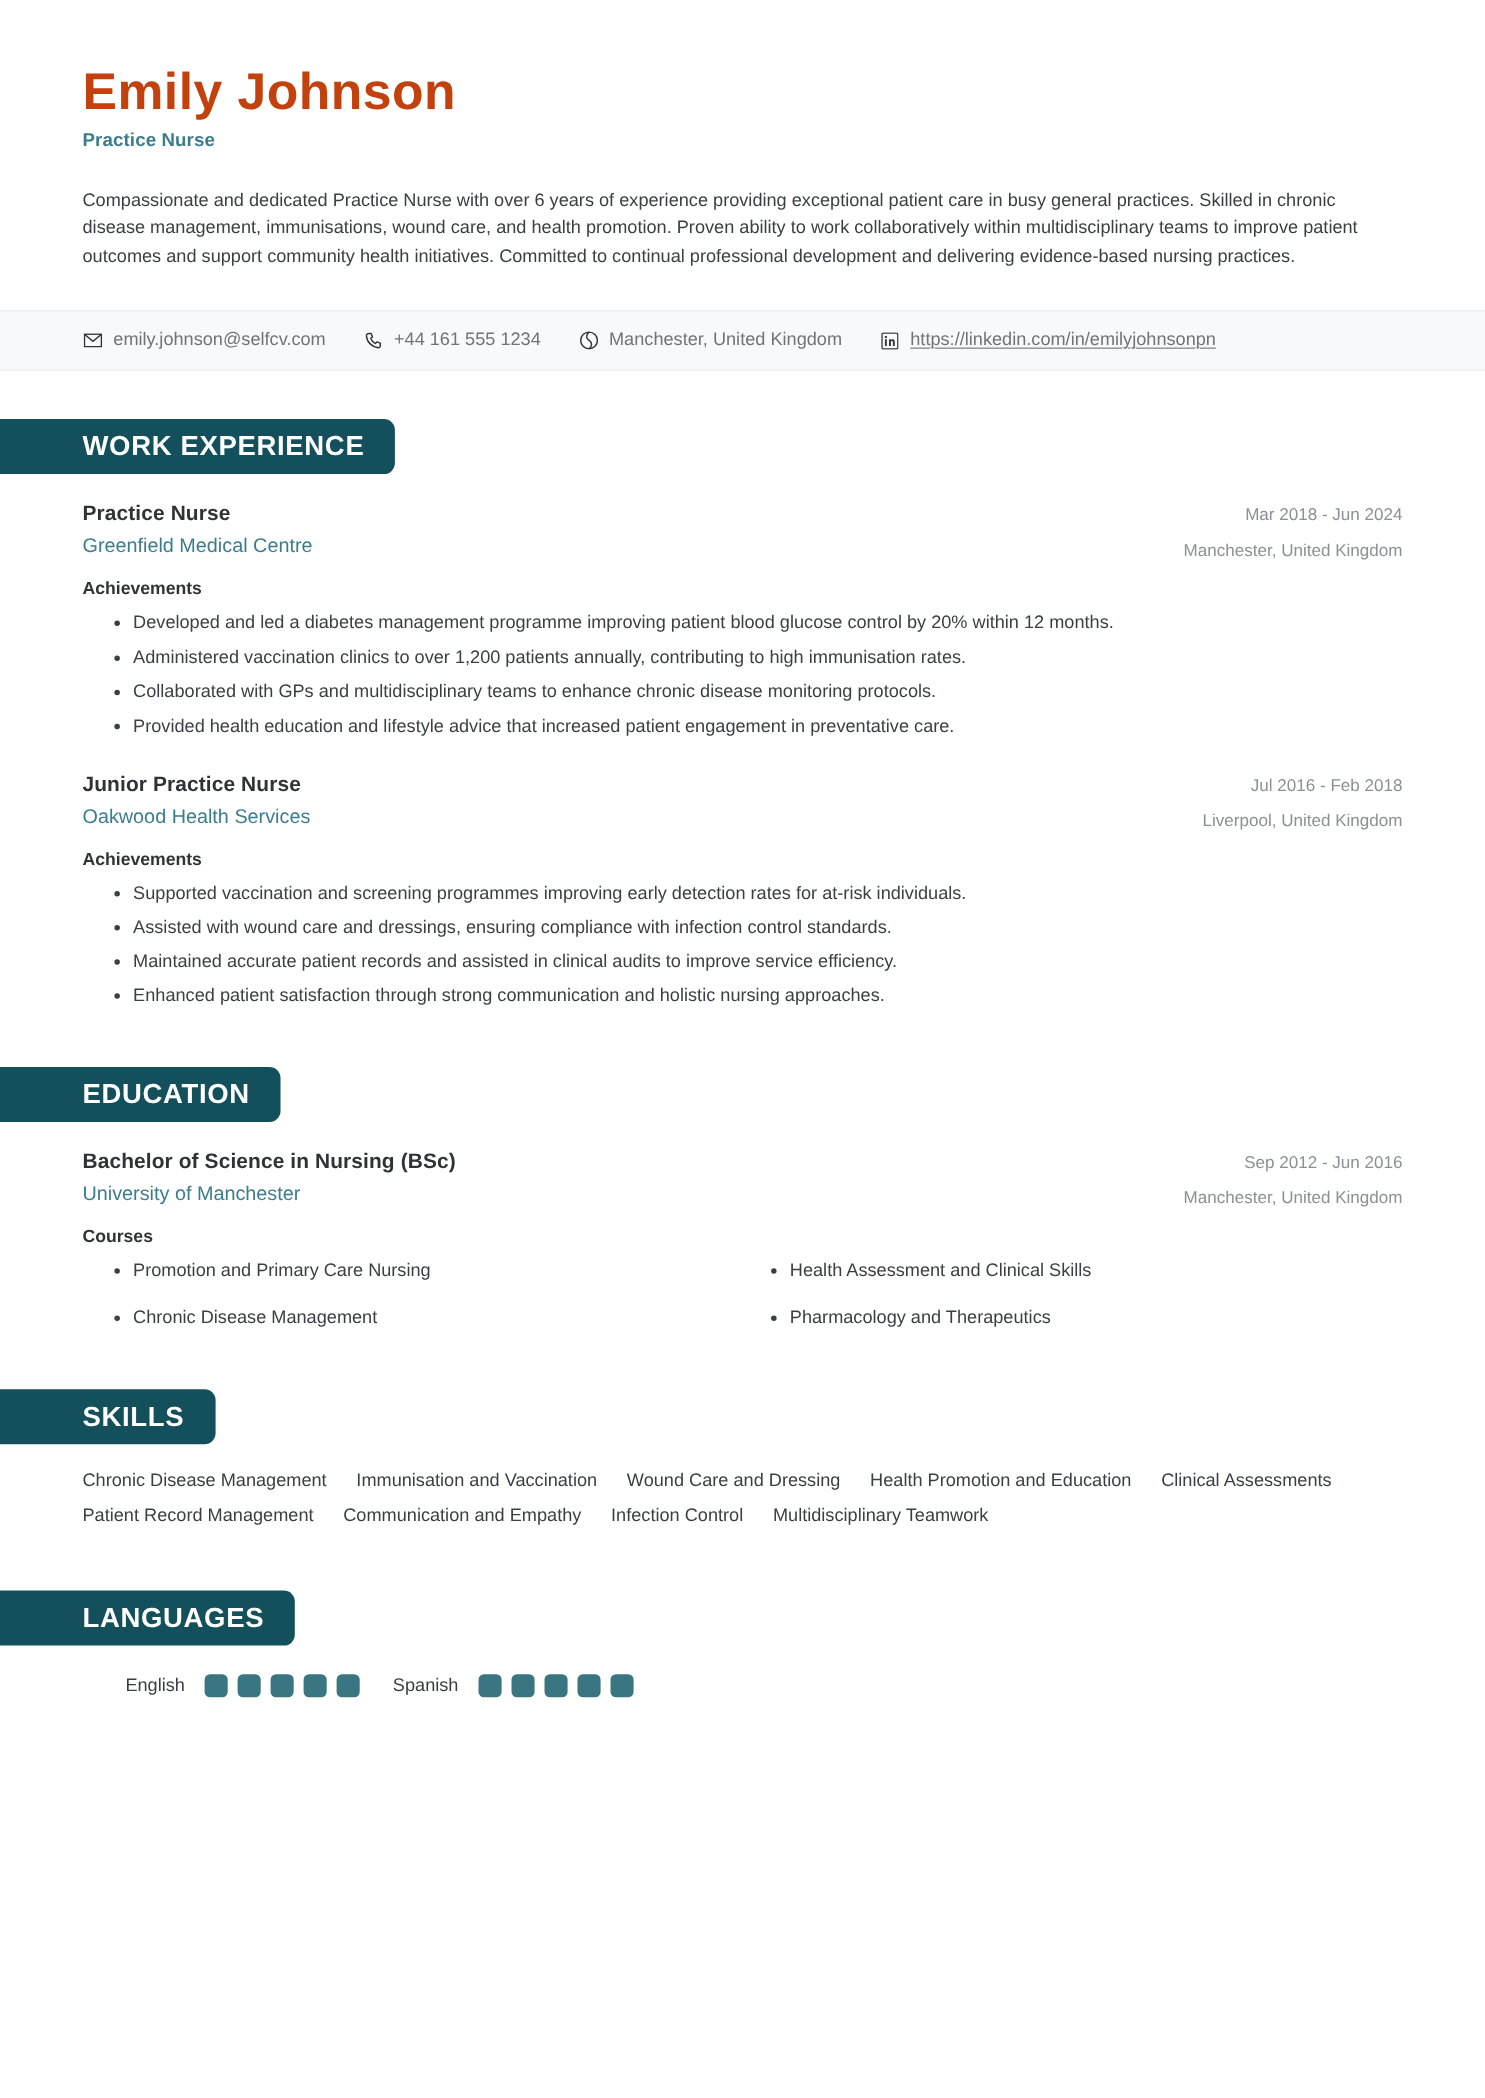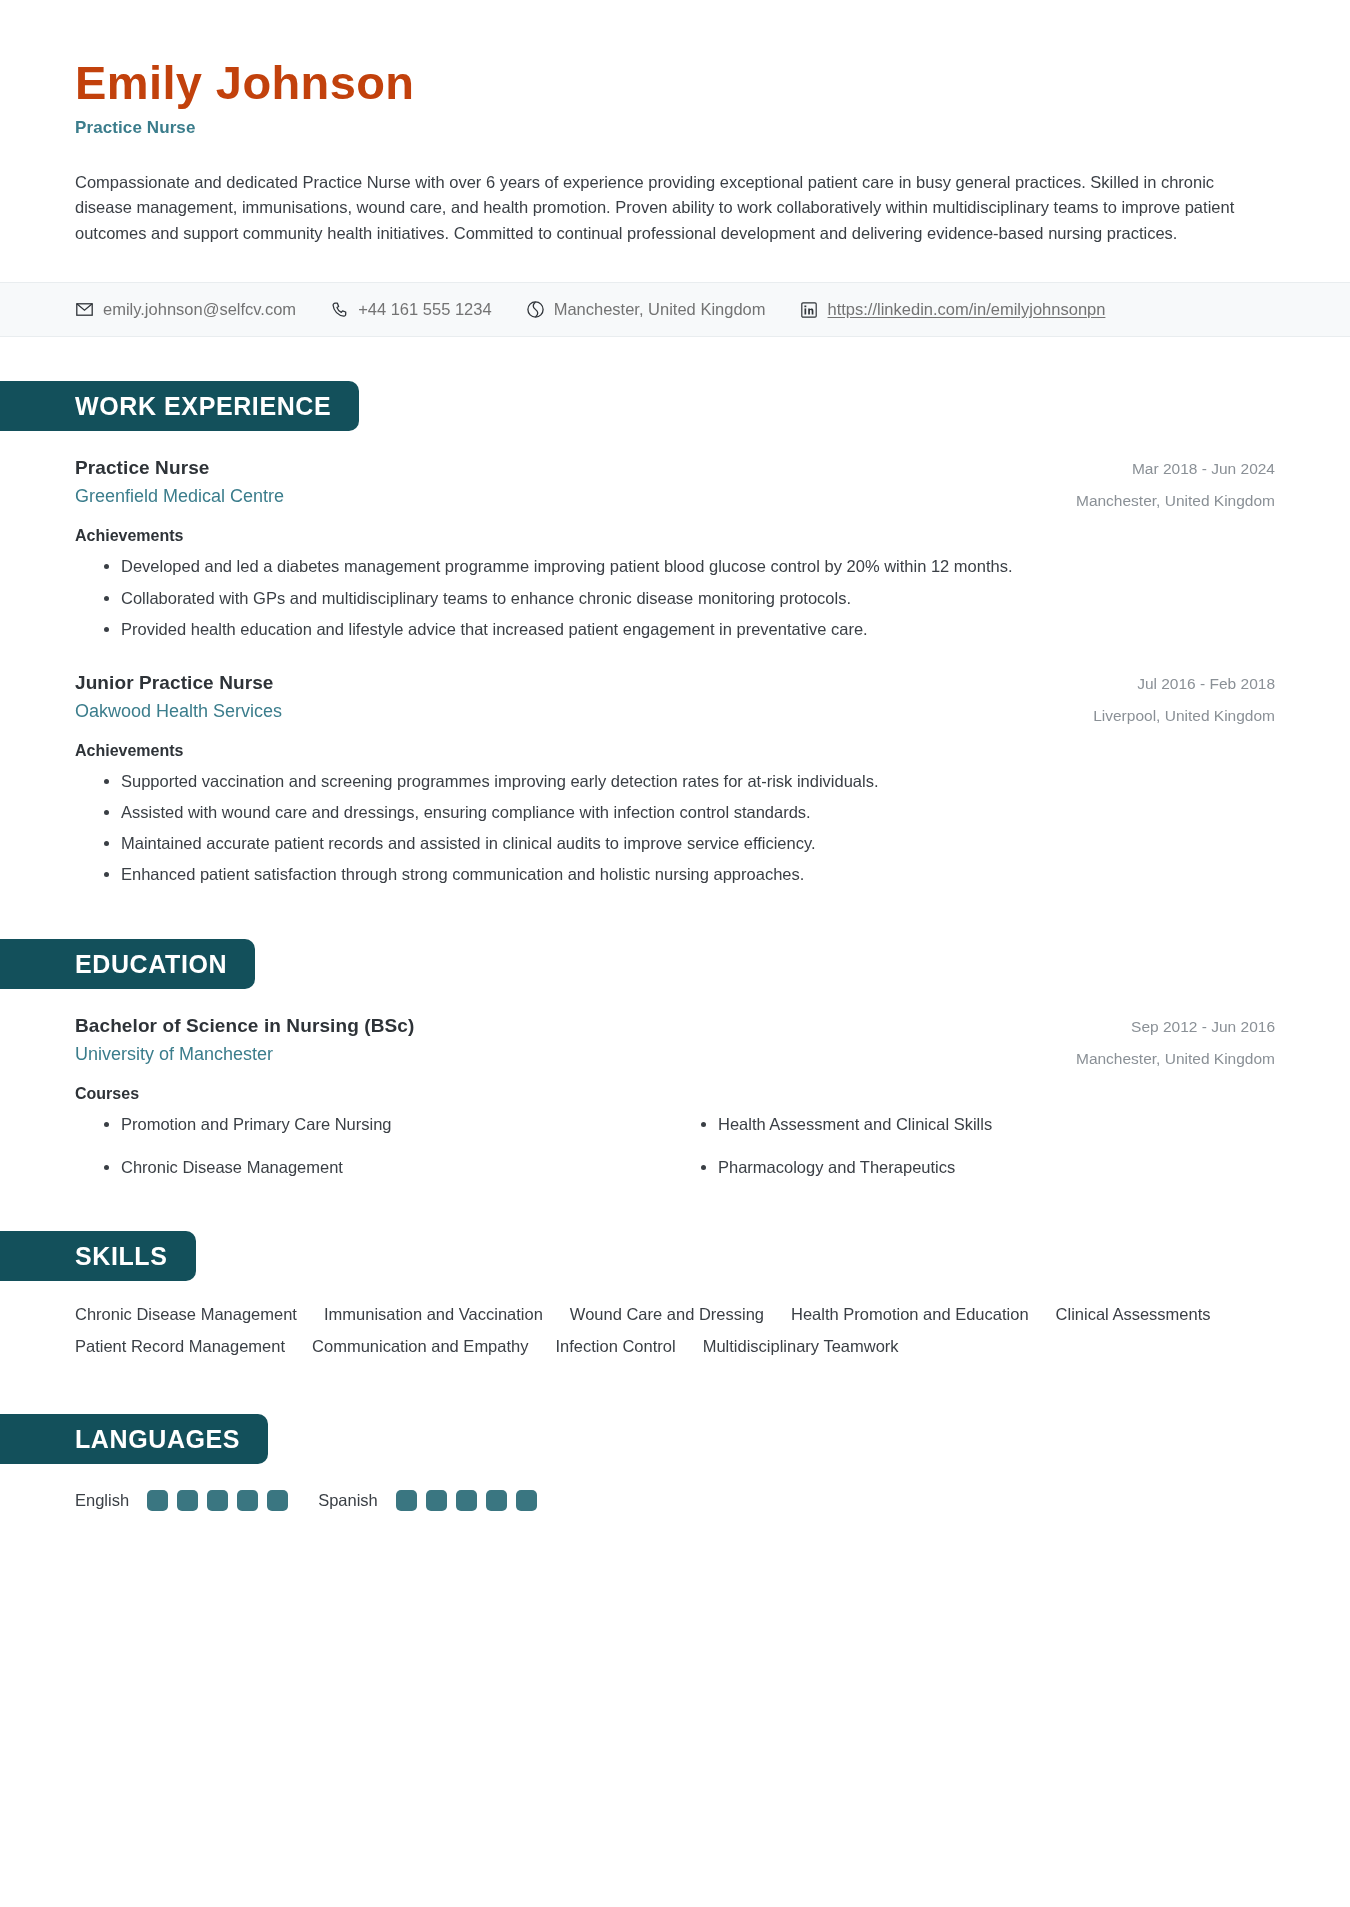--- a/index.html
+++ b/index.html
@@ -225,20 +225,21 @@
     white-space: nowrap;
   }
 
   
   .langs-wrap {
     margin-top: 26px;
     display: flex;
     align-items: center;
     flex-wrap: wrap;
     gap: 30px;
+    margin-left: 39px;
   }
 
   .lang {
     display: flex;
     align-items: center;
     gap: 18px;
   }
 
   .lang-name {
     font-size: 16.5px;
@@ -324,20 +325,21 @@
             <div class="entry-org">Greenfield Medical Centre</div>
           </div>
           <div class="entry-right">
             <div class="entry-dates">Mar 2018 - Jun 2024</div>
             <div class="entry-location">Manchester, United Kingdom</div>
           </div>
         </div>
         <div class="sub-label">Achievements</div>
         <ul class="bullets">
           <li>Developed and led a diabetes management programme improving patient blood glucose control by 20% within 12 months.</li>
+          <li>Administered vaccination clinics to over 1,200 patients annually, contributing to high immunisation rates.</li>
           <li>Collaborated with GPs and multidisciplinary teams to enhance chronic disease monitoring protocols.</li>
           <li>Provided health education and lifestyle advice that increased patient engagement in preventative care.</li>
         </ul>
       </div>
 
       <div class="entry" style="margin-top:30px">
         <div class="entry-head">
           <div class="entry-left">
             <div class="entry-title">Junior Practice Nurse</div>
             <div class="entry-org">Oakwood Health Services</div>

